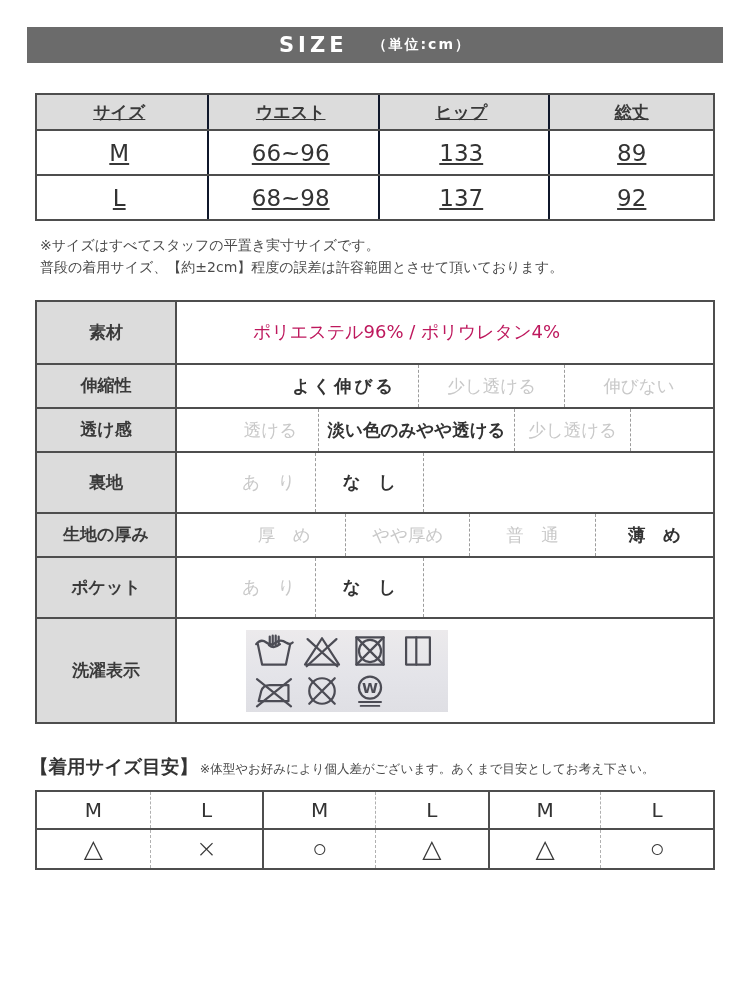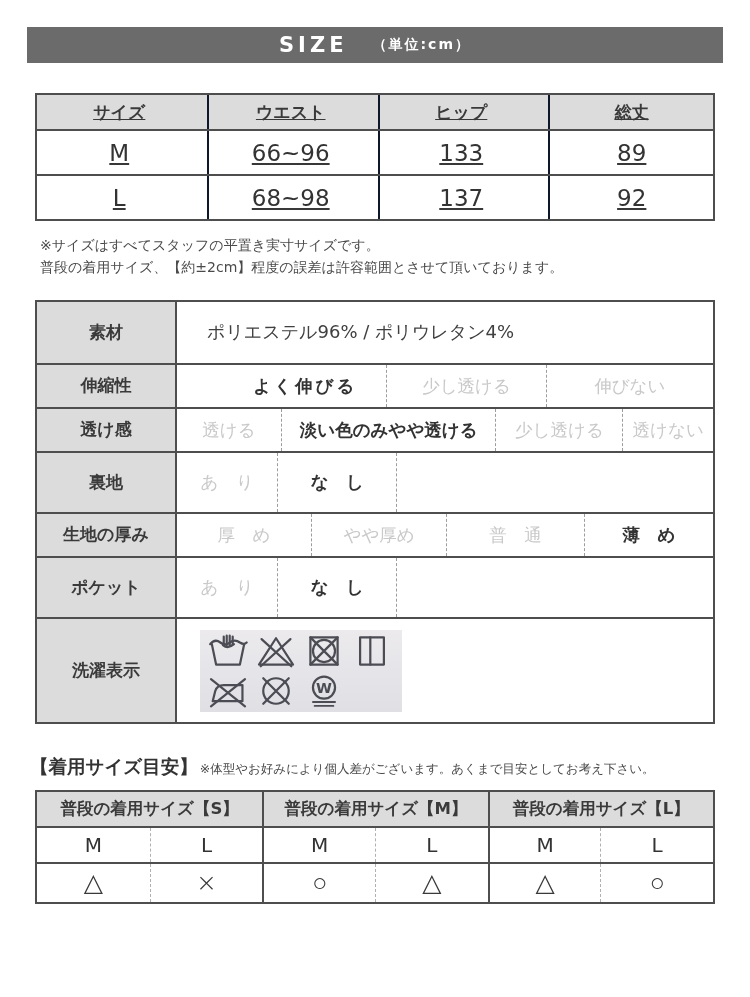--- a/index.html
+++ b/index.html
@@ -22,26 +22,26 @@
   .size-table .tr.head { height:34px; background:#dcdcdc; }
   .size-table .tr.head .td { font-size:17px; font-weight:600; color:#3a3a3a; }
   .size-table .tr.data { height:45px; background:#fff; }
   .size-table .tr.data .td { font-size:23px; color:#333; }
 
   
   .notes { margin:13px 0 0 40px; font-size:14px; color:#4a4a4a; line-height:1.6; }
 
   
   .spec-table { margin:21px 35px 0; width:680px; border:2px solid #4e4e4e; background:#fff; }
-  .spec-row { display:flex; }
+  .spec-row { display:flex;gap:46px; }
   .spec-row + .spec-row { border-top:2px solid #4e4e4e; }
   .spec-label { width:140px; flex:0 0 140px; background:#dcdcdc; border-right:2px solid #4e4e4e;
     display:flex; align-items:center; justify-content:center; font-size:17px; font-weight:600; color:#3a3a3a; }
   .spec-content { flex:1; display:flex; align-items:stretch; }
-  .spec-text { display:flex; align-items:center; padding-left:30px; font-size:18px; color:#404040; }
+  .spec-text { display:flex; align-items:center; padding-left:30px; font-size:18px; color:#be185d; }
   .opt { display:flex; align-items:center; justify-content:center; font-size:17.5px; color:#c9c9c9; }
   .opt.sep { border-right:1px dashed #9c9c9c; }
   .opt.on { color:#333; font-weight:600; }
   .opt.wide { letter-spacing:3px;margin-left:47px; }
   .h63 { height:61px; } .h64 { height:44px; } .h107 { height:105px; }
 
   
   .laundry-panel { margin:11px 0 0 23px; width:202px; height:82px;
     background:linear-gradient(180deg,#eceaec 0%,#e4e4e9 55%,#dfdfe4 100%);
     padding:4px 6px; display:flex; flex-direction:column; justify-content:space-between; }
@@ -121,21 +121,20 @@
         <div class="opt" style="flex:1">伸びない</div>
       </div>
     </div>
 
     <div class="spec-row h64">
       <div class="spec-label">透け感</div>
       <div class="spec-content">
         <div class="opt sep" style="flex:0 0 19.6%">透ける</div>
         <div class="opt on sep" style="flex:0 0 40%">淡い色のみやや透ける</div>
         <div class="opt sep" style="flex:0 0 23.7%">少し透ける</div>
-        <div class="opt" style="flex:1">透けない</div>
       </div>
     </div>
 
     <div class="spec-row h63">
       <div class="spec-label">裏地</div>
       <div class="spec-content">
         <div class="opt sep" style="flex:0 0 18.9%">あ　り</div>
         <div class="opt on sep" style="flex:0 0 22.2%">な　し</div>
         <div style="flex:1"></div>
       </div>
@@ -205,25 +204,20 @@
     </div>
 
   </div>
 
   <div class="wear-head">
     <span class="wh-main">【着用サイズ目安】</span>
     <span class="wh-note">※体型やお好みにより個人差がございます。あくまで目安としてお考え下さい。</span>
   </div>
 
   <div class="wear-table">
-    <div class="wear-tr head">
-      <div class="wtd">普段の着用サイズ【S】</div>
-      <div class="wtd">普段の着用サイズ【M】</div>
-      <div class="wtd">普段の着用サイズ【L】</div>
-    </div>
     <div class="wear-tr body sizes">
       <div class="wtd">M</div>
       <div class="wtd dash">L</div>
       <div class="wtd solid">M</div>
       <div class="wtd dash">L</div>
       <div class="wtd solid">M</div>
       <div class="wtd dash">L</div>
     </div>
     <div class="wear-tr body marks">
       <div class="wtd">△</div>

